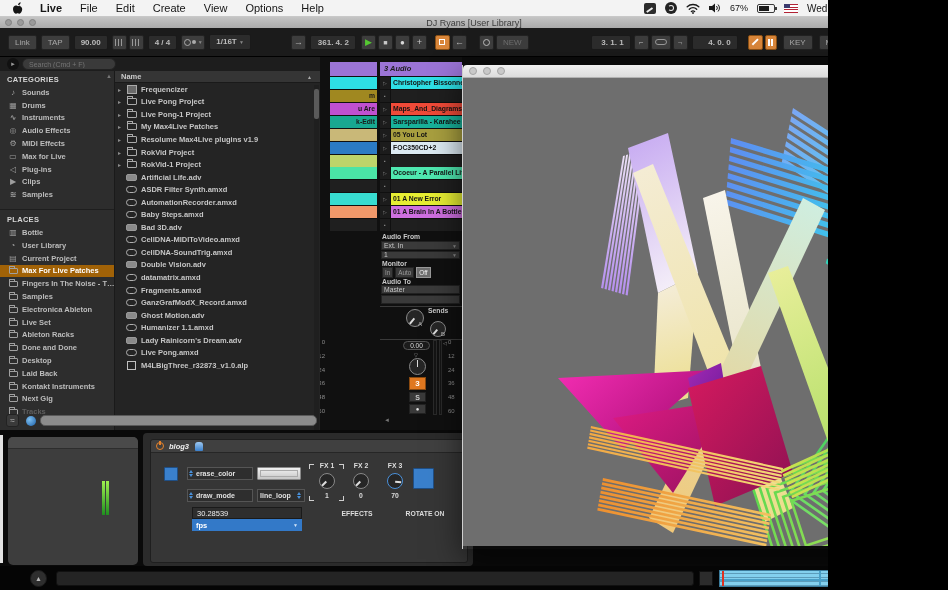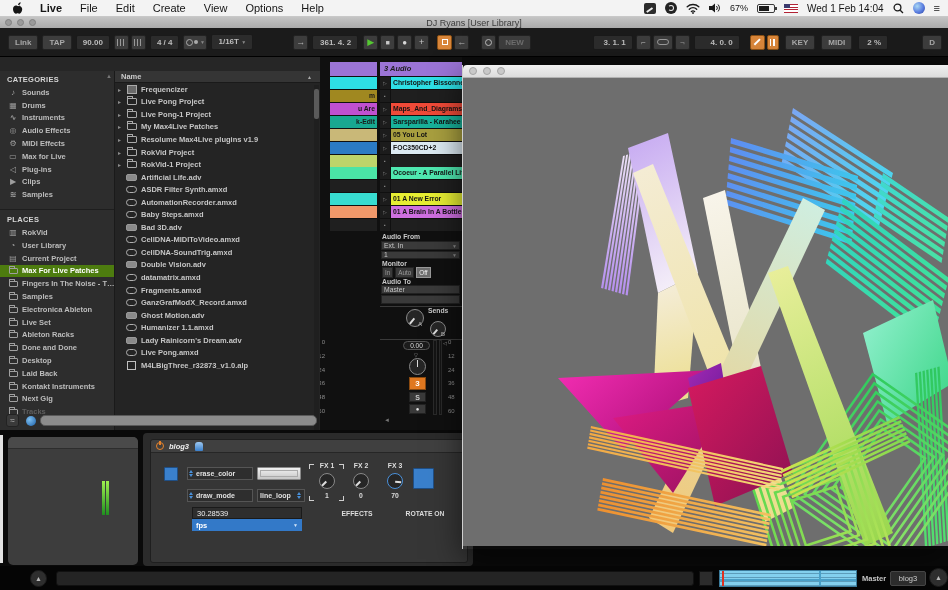--- a/index.html
+++ b/index.html
@@ -1,44 +1,44 @@
 <!DOCTYPE html>
 <html><head>
 <meta charset="utf-8">
 <style>
   *{margin:0;padding:0;box-sizing:border-box}
   html,body{background:#000}
   body{font-family:"Liberation Sans","DejaVu Sans",sans-serif;-webkit-font-smoothing:antialiased}
-  #screen{position:relative;width:948px;height:590px;background:#0b0b0b;overflow:hidden}
+  #screen{position:relative;width:828px;height:590px;background:#0b0b0b;overflow:hidden}
   .abs{position:absolute}
   
   #menubar{position:absolute;left:0;top:0;width:948px;height:17px;background:#f3f3f3;border-bottom:1px solid #c8c8c8;display:flex;align-items:center;font-size:11px;color:#151515;z-index:90}
   #menu-items{display:flex;align-items:center;gap:0}
   .mb-item{padding:0 9px;line-height:17px}
   .mb-item.bold{font-weight:bold}
   #mb-right{margin-left:auto;display:flex;align-items:center;gap:9px;padding-right:8px;font-size:10px}
   .sicon{display:inline-flex;align-items:center;justify-content:center}
   
   #titlebar{position:absolute;left:0;top:17px;width:948px;height:11px;background:linear-gradient(#c4c4c4,#ababab);display:flex;align-items:center;z-index:20}
   .tl{width:7px;height:7px;border-radius:50%;background:#9b9b9b;border:1px solid #828282;margin-left:5px}
   #wt{position:absolute;left:0;right:0;text-align:center;font-size:9px;color:#3c3c3c}
   
   #transport{position:absolute;left:0;top:28px;width:948px;height:29px;background:#1b1b1b;border-bottom:1px solid #000;display:flex;align-items:center;font-size:8px;color:#a8a8a8;z-index:20}
-  .tbtn{background:#3d3d3d;border:1px solid #222;border-radius:2px;padding:2px 6px;font-weight:bold;color:#a8a8a8;line-height:9px}
+  .tbtn{background:#3d3d3d;border:1px solid #222;border-radius:2px;padding:2px 6px;font-weight:normal;color:#a8a8a8;line-height:9px}
   .tdisp{background:#2c2c2c;border:1px solid #1a1a1a;border-radius:2px;padding:2px 6px;color:#bdbdbd;font-weight:bold;line-height:9px}
   .tico{background:#3d3d3d;border:1px solid #222;border-radius:2px;width:15px;height:15px;display:flex;align-items:center;justify-content:center}
   .oico{background:#d9863a;border:1px solid #8a5015;color:#fff}
   
   #browser{position:absolute;left:0;top:57px;width:320px;height:373px;background:#262626;z-index:10}
   #searchrow{position:absolute;left:0;top:0;width:320px;height:14px;background:#1d1d1d}
   #searchbox{position:absolute;left:22px;top:1px;width:94px;height:12px;background:#3a3a3a;border:1px solid #222;border-radius:7px;color:#9a9a9a;font-size:7px;padding:0 6px;outline:none}
   #sidebar{position:absolute;left:0;top:14px;width:115px;height:359px;background:#2d2d2d;border-right:1px solid #1a1a1a;overflow:hidden}
   .b-head{font-size:7.5px;font-weight:bold;color:#d6d6d6;padding:4px 0 2px 7px;letter-spacing:.3px}
   .b-row{display:flex;align-items:center;height:12.8px;padding-left:7px;color:#bdbdbd;font-size:7.5px;font-weight:bold;white-space:nowrap;overflow:hidden}
-  .b-row.sel{background:#4d7c0f;color:#fff}
+  .b-row.sel{background:#a16207;color:#fff}
   .b-row.dim{color:#5e5e5e}
   .b-ic{width:12px;display:inline-flex;justify-content:center;margin-right:3px;color:#9e9e9e;font-size:8px;flex:0 0 12px}
   .fold{width:9px;height:6px;border:1px solid #a0a0a0;border-radius:1px;position:relative;margin-top:1px}
   .fold::before{content:'';position:absolute;left:-1px;top:-3px;width:4px;height:2px;border:1px solid #a0a0a0;border-bottom:none;border-radius:1px 1px 0 0}
   #filelist{position:absolute;left:115px;top:14px;width:205px;height:359px;background:#242424;overflow:hidden}
   #filehead{height:12px;background:#353535;border-bottom:1px solid #1a1a1a;color:#cacaca;font-size:7.5px;font-weight:bold;padding-left:6px;display:flex;align-items:center}
   .f-row{display:flex;align-items:center;height:12.55px;padding-left:3px;color:#c6c6c6;font-size:7.5px;font-weight:bold;white-space:nowrap;overflow:hidden}
   .f-tri{width:7px;color:#8a8a8a;font-size:6px;flex:0 0 7px}
   .f-ic{width:13px;flex:0 0 13px;display:flex;justify-content:center;margin-right:3px}
   .ic-folder{width:10px;height:7px;border:1px solid #aaa;border-radius:1px;position:relative}
@@ -212,20 +212,24 @@
     <span class="tico oico" style="margin-left:2px;width:12px">
         <span style="width:5px;height:7px;background:repeating-linear-gradient(90deg,#fff 0 1.5px,transparent 1.5px 3.5px)"></span>
       </span>
     <span class="tbtn" style="margin-left:6px">KEY</span>
     <span class="tbtn" style="margin-left:6px">MIDI</span>
     <span class="tdisp" style="margin-left:6px;min-width:30px;text-align:right">2 %</span>
     <span class="tbtn" style="margin-left:auto;margin-right:6px">D</span>
   </div>
 
   <div id="browser">
+    <div id="searchrow">
+      <span class="abs" style="left:7px;top:1px;width:12px;height:12px;border-radius:50%;background:#111;color:#999;font-size:7px;display:flex;align-items:center;justify-content:center">▸</span>
+      <input id="searchbox" placeholder="Search (Cmd + F)" style="">
+    </div>
     <div id="sidebar">
       <div class="b-head">CATEGORIES</div>
       <div id="cat-list">
           <div class="b-row">
             <span class="b-ic">♪</span>
             <span>Sounds</span>
           </div>
           <div class="b-row">
             <span class="b-ic">▦</span>
             <span>Drums</span>
@@ -256,21 +260,21 @@
           </div>
           <div class="b-row">
             <span class="b-ic">≋</span>
             <span>Samples</span>
           </div>
         </div>
       <div class="b-head" style="margin-top:8px;border-top:1px solid #1e1e1e;padding-top:5px">PLACES</div>
       <div id="place-list">
           <div class="b-row">
             <span class="b-ic">▥</span>
-            <span>RokVid</span>
+            <span>Bottle</span>
           </div>
           <div class="b-row">
             <span class="b-ic">◔</span>
             <span>User Library</span>
           </div>
           <div class="b-row">
             <span class="b-ic">▤</span>
             <span>Current Project</span>
           </div>
           <div class="b-row sel">

